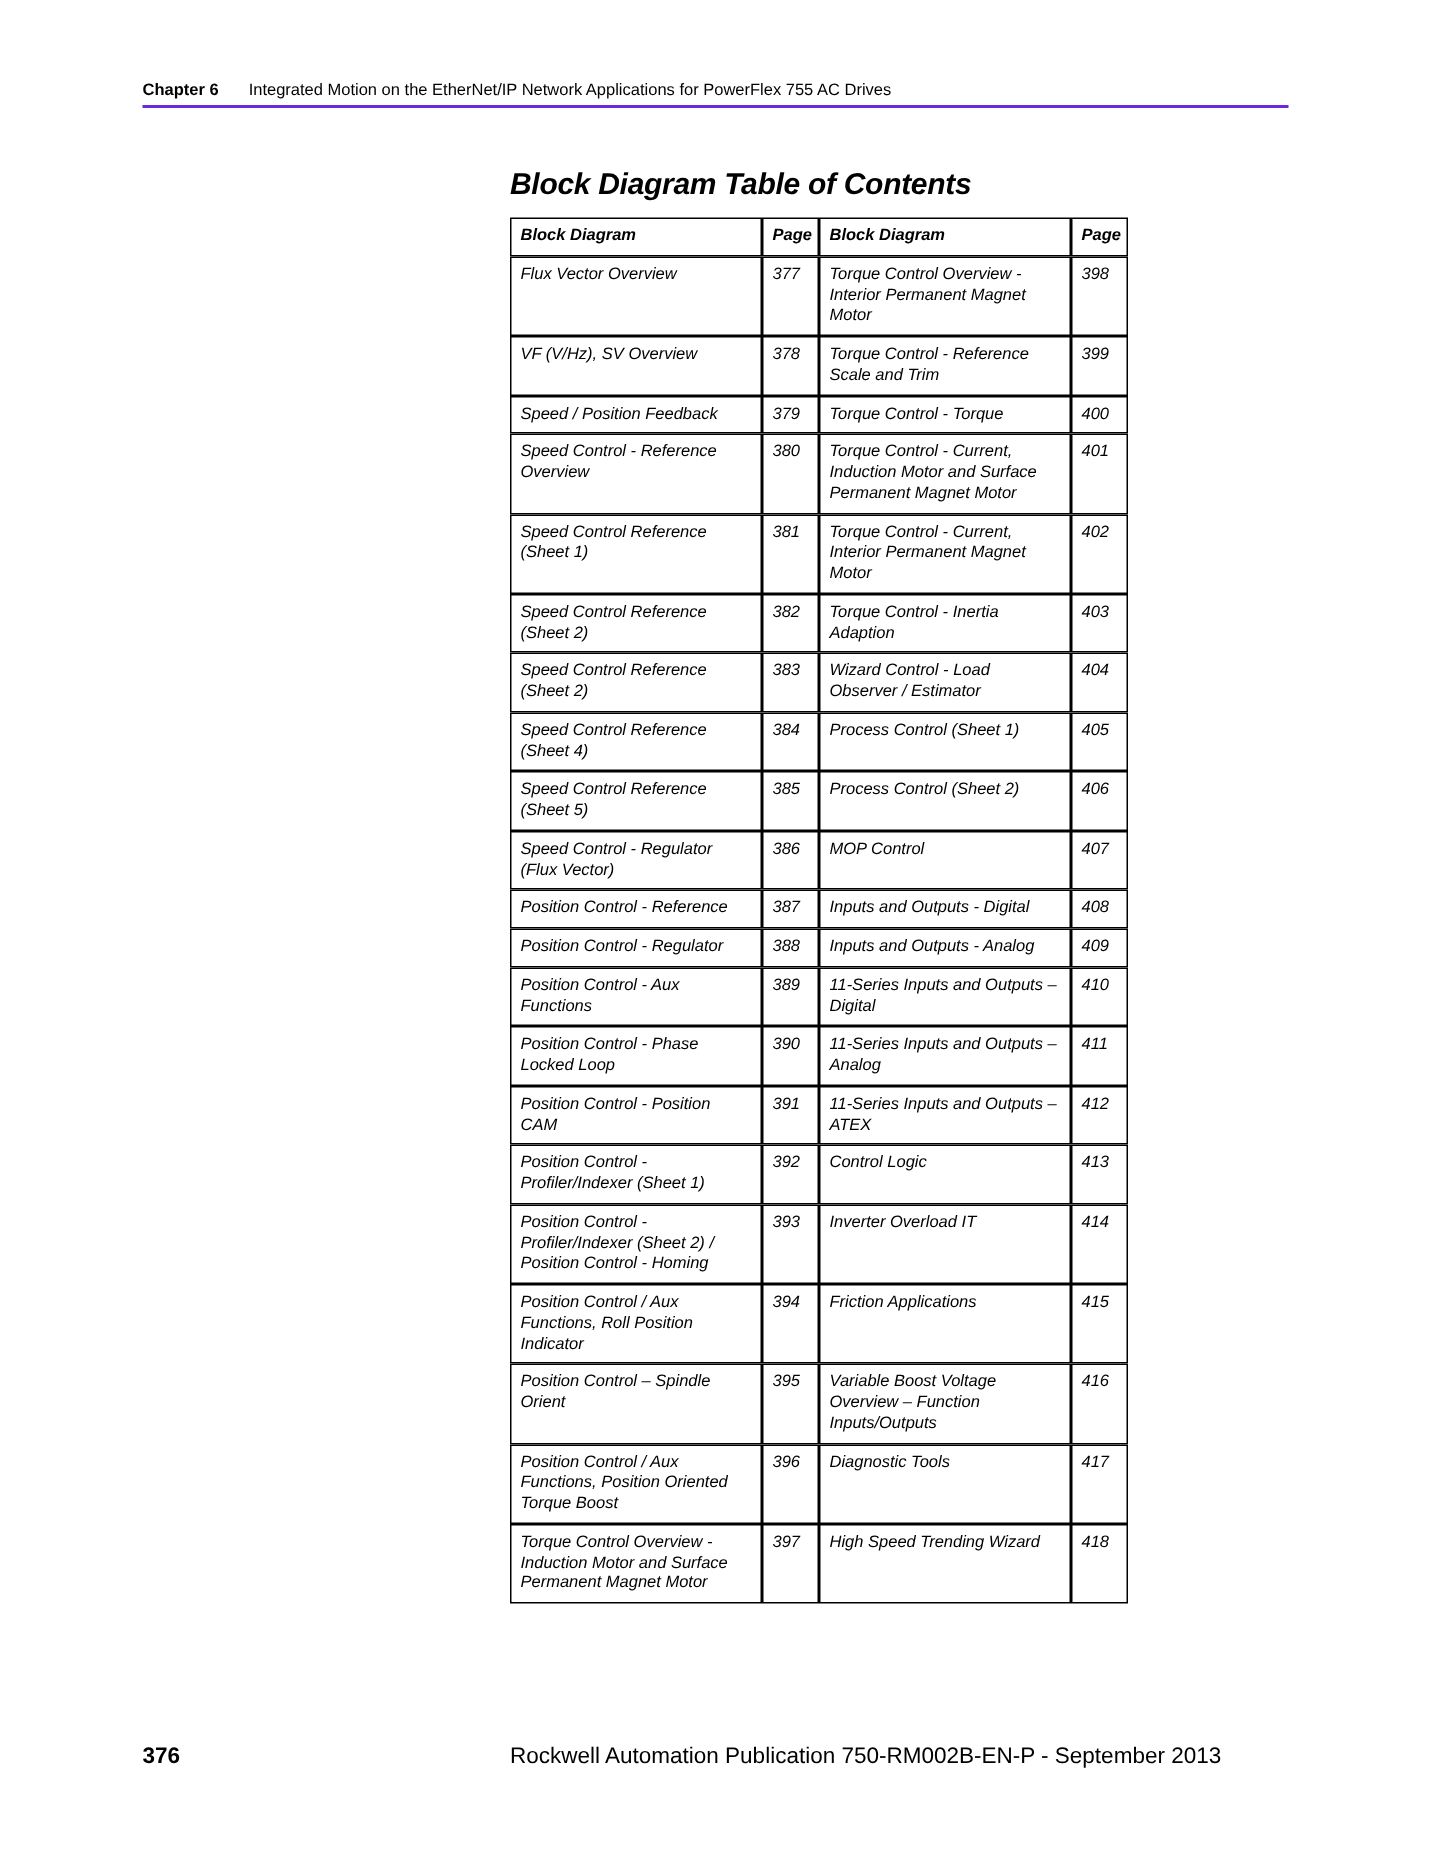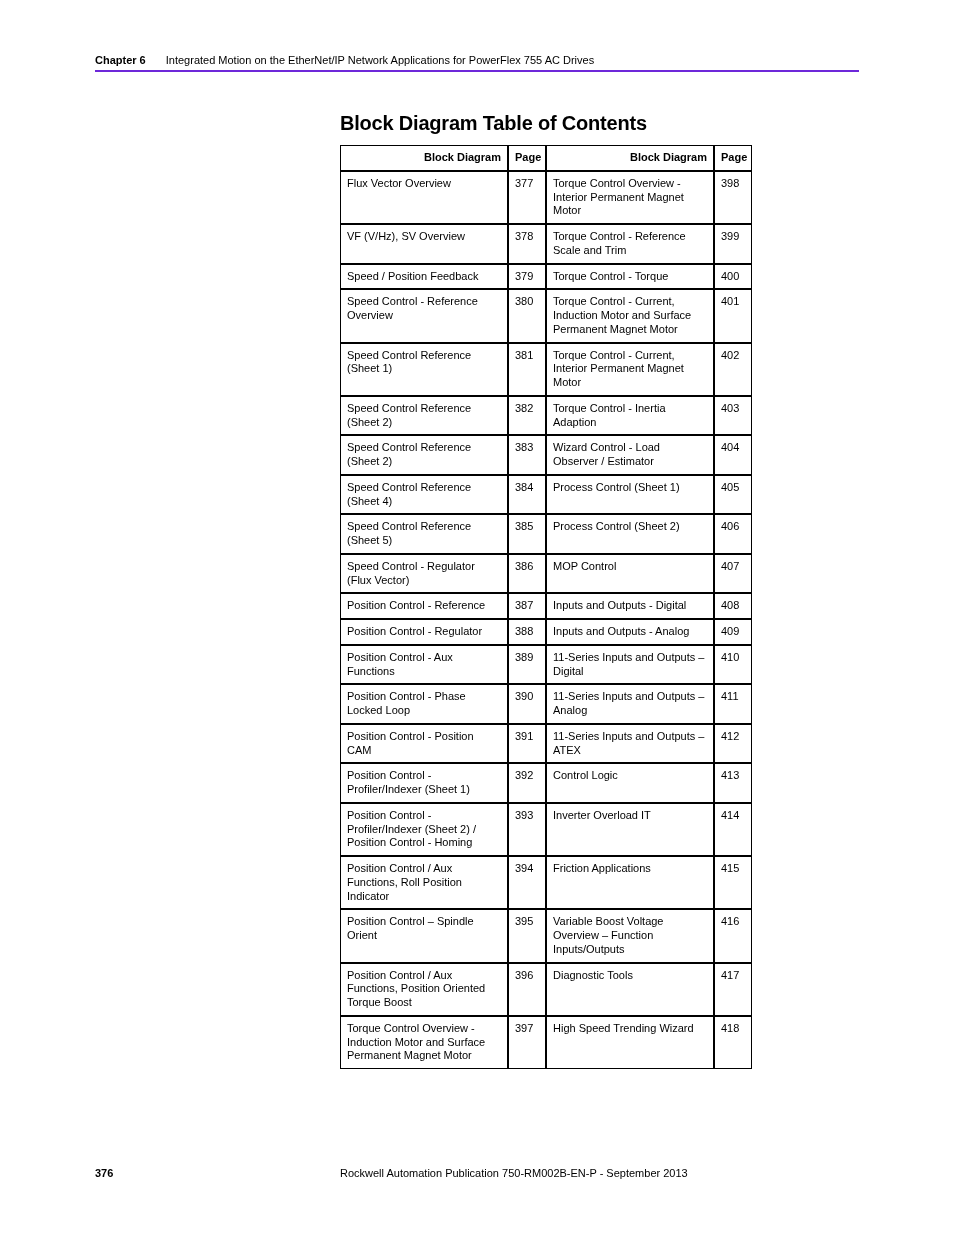--- a/index.html
+++ b/index.html
@@ -31,20 +31,21 @@
   }
   .running-head .chapter {
     font-weight: 700;
   }
   .running-head .chapter-title {
     font-weight: 400;
   }
   .content {
     margin-left: 245px;
     width: 518px;
+    font-style: italic;
   }
   .section-title {
     font-size: 20px;
     font-weight: 700;
     margin: 0 0 10px 0;
     letter-spacing: -0.2px;
   }
   .toc-grid {
     display: grid;
     grid-template-columns: 168px 38px 168px 38px;
@@ -52,38 +53,37 @@
     font-size: 11px;
     line-height: 1.25;
     width: 100%;
   }
   .hcell {
     border: 1px solid #000;
     padding: 5px 6px;
     font-weight: 700;
     background: #fff;
     box-sizing: border-box;
-    text-align: right;
   }
   .dcell {
     border: 1px solid #000;
     padding: 5px 6px;
     font-weight: 400;
     background: #fff;
     box-sizing: border-box;
     word-wrap: break-word;
   }
   .footer {
     position: absolute;
     bottom: 56px;
     left: 95px;
     right: 95px;
     display: flex;
     align-items: flex-end;
-    font-size: 11px;
+    font-size: 15px;
   }
   .footer .pagenum {
     font-weight: 700;
     width: 245px;
   }
   .footer .pub {
     flex: 1;
     text-align: left;
   }
 </style>

